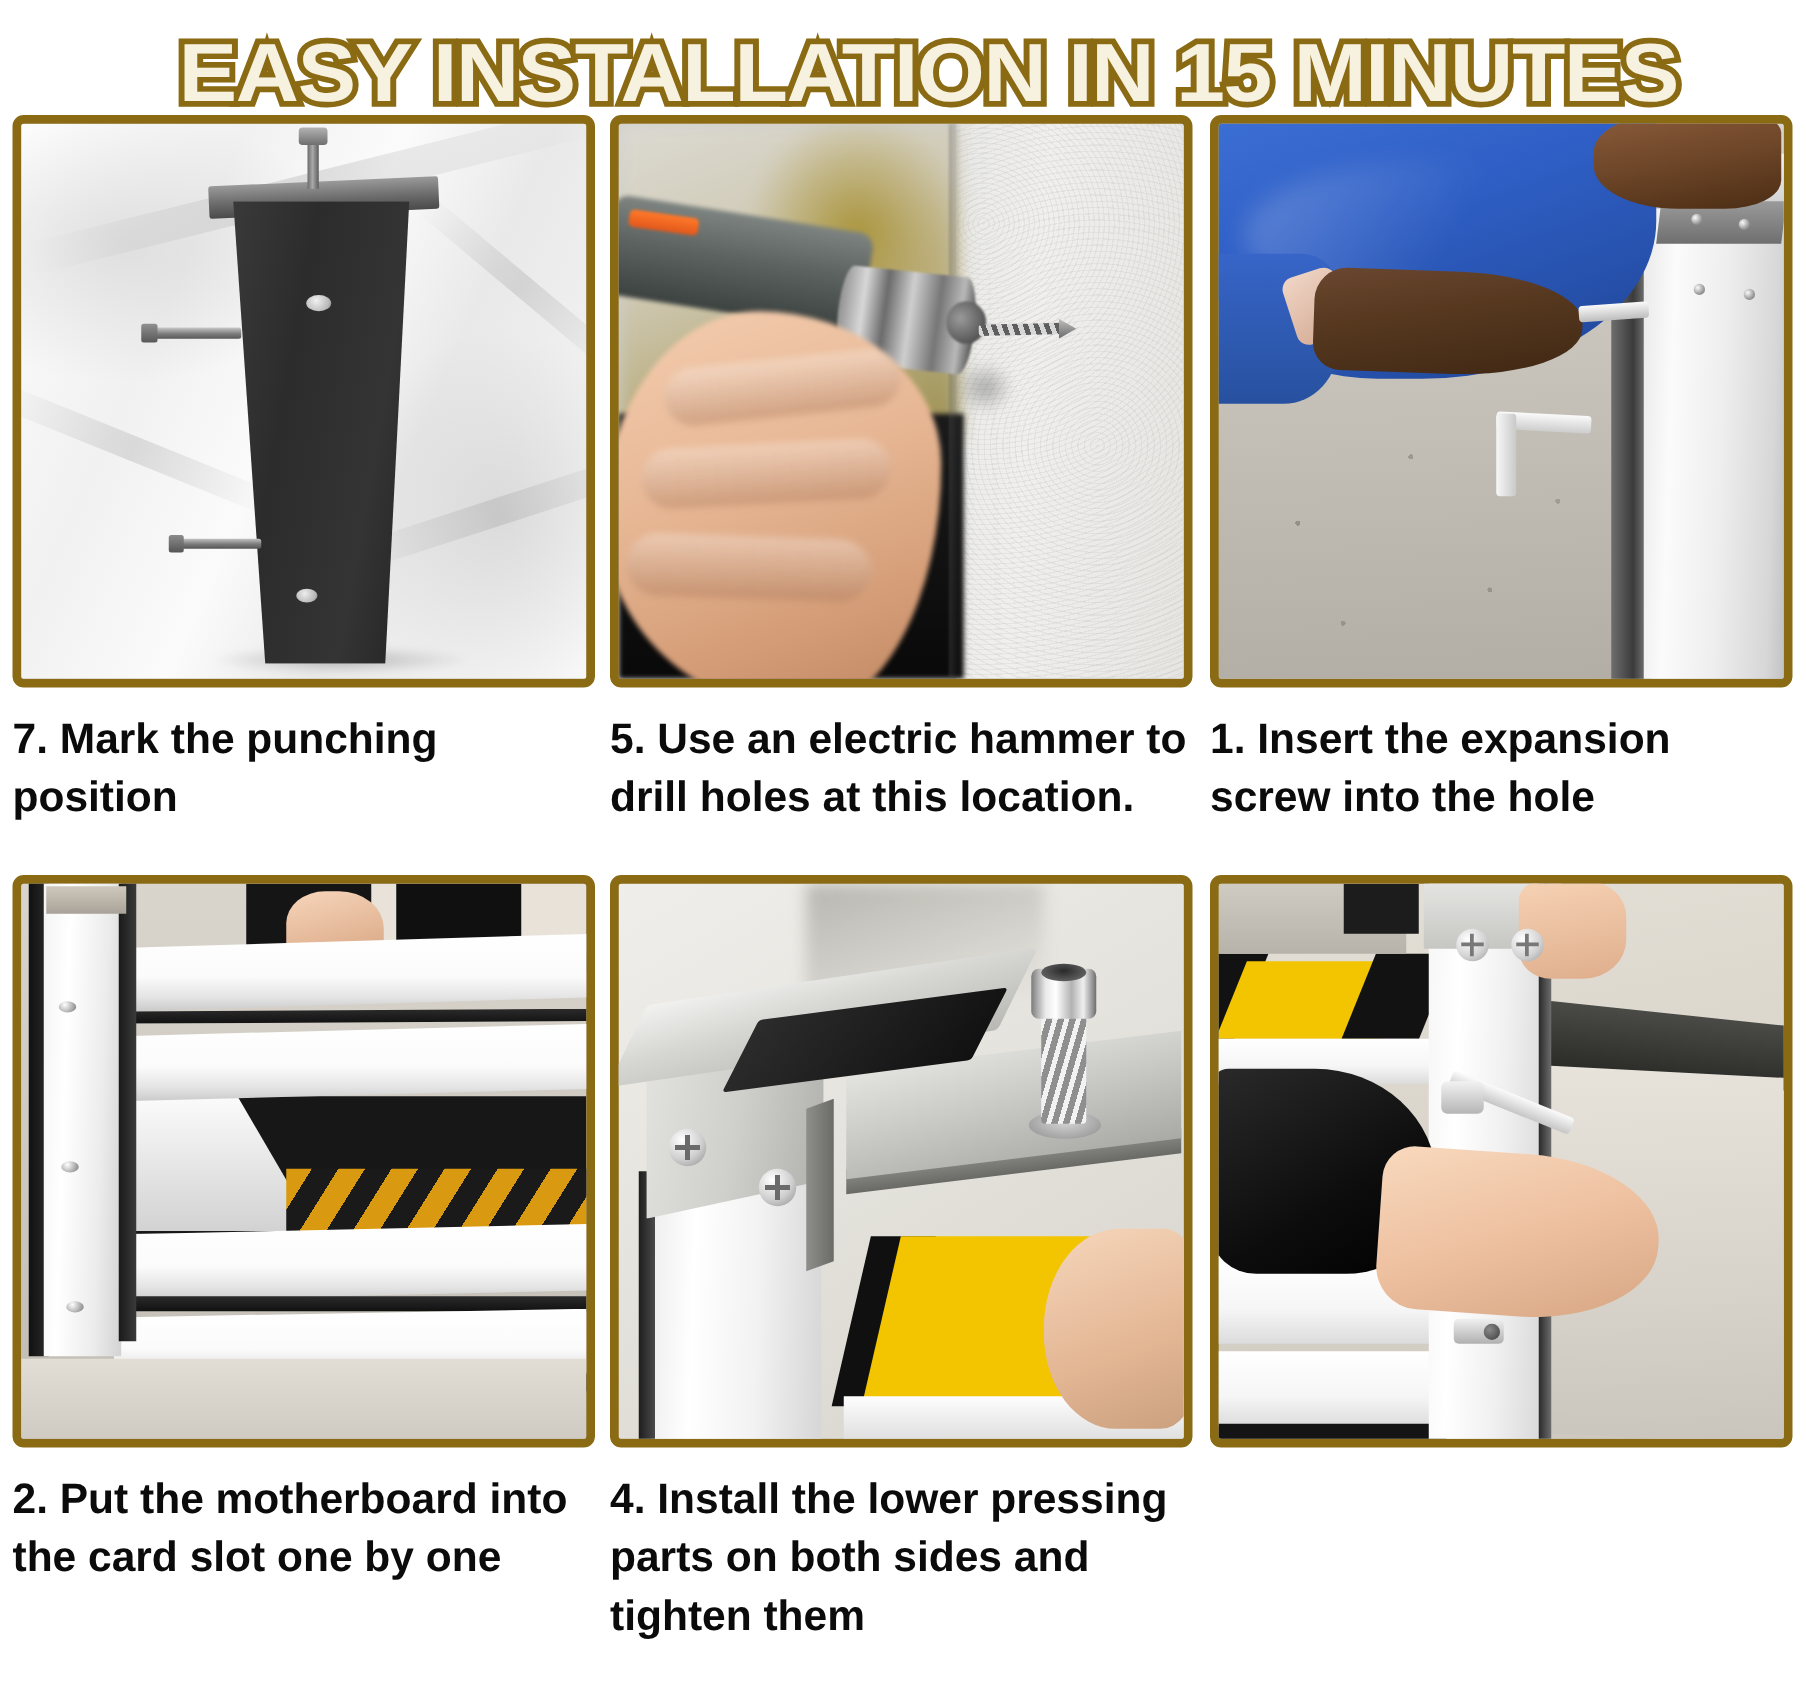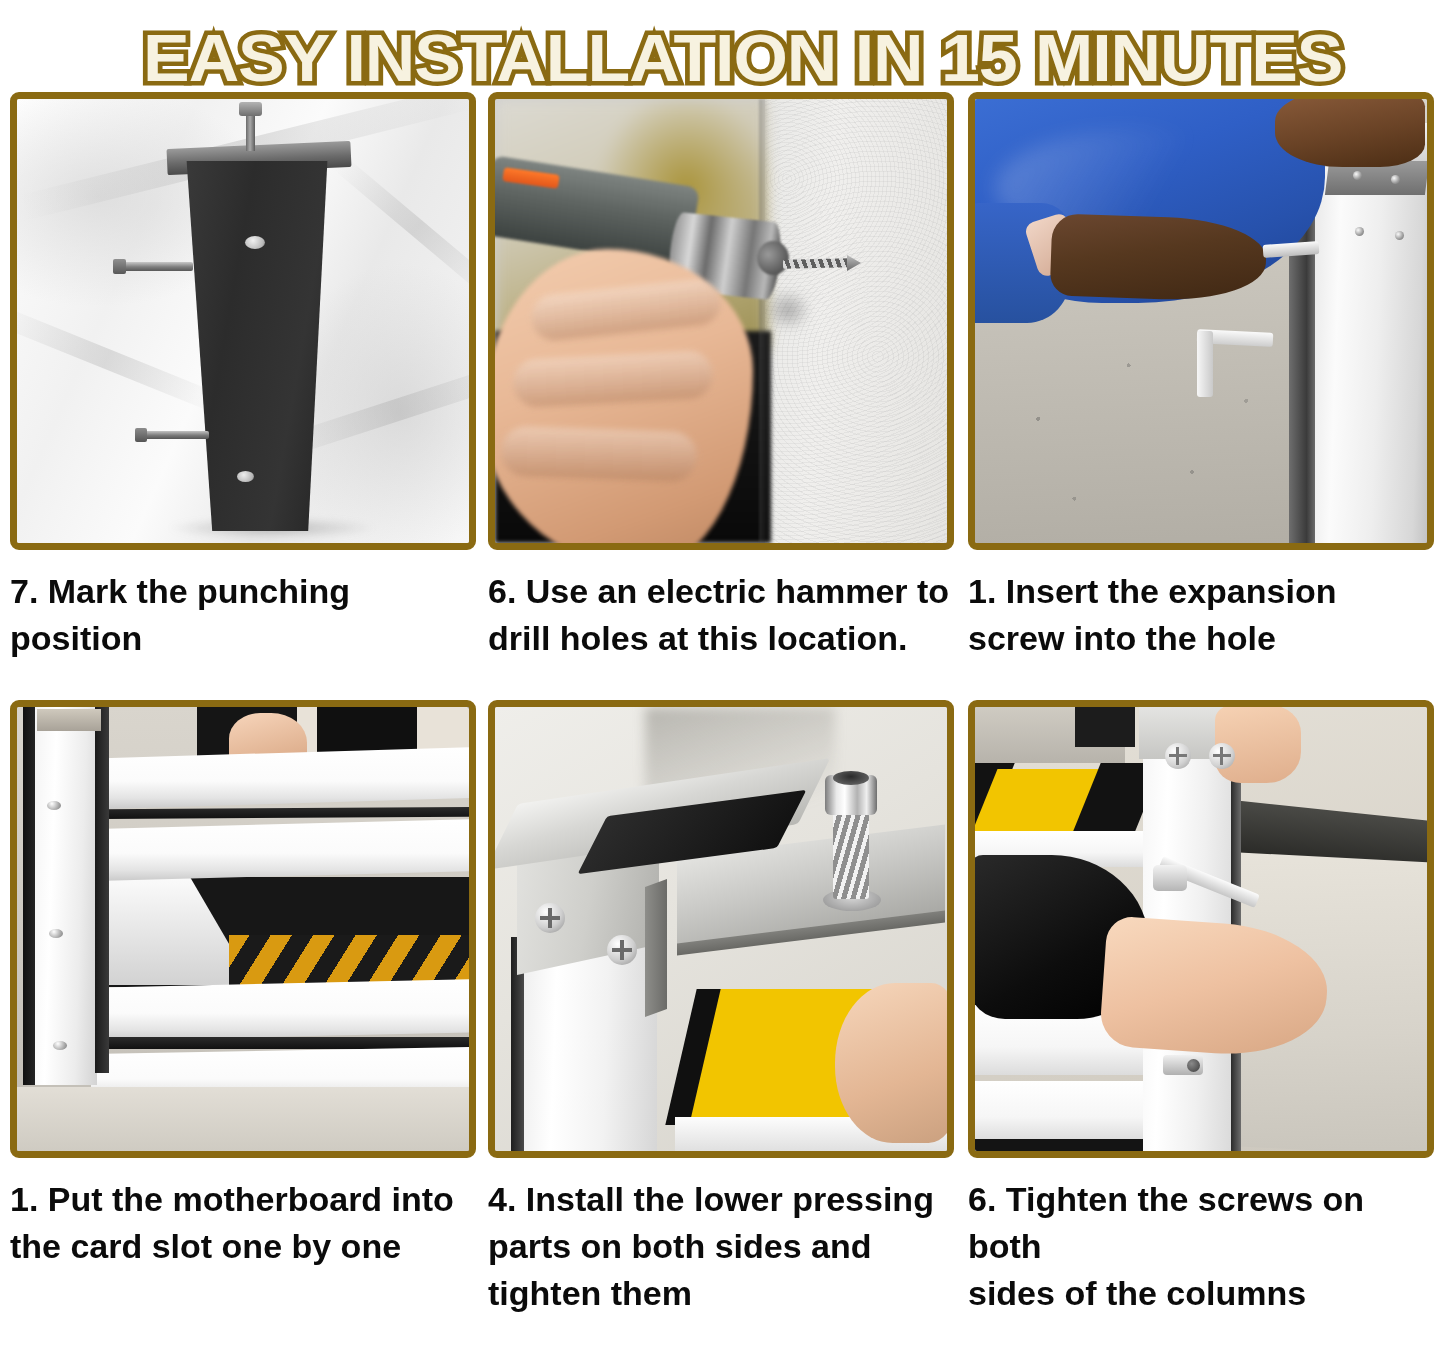--- a/index.html
+++ b/index.html
@@ -585,21 +585,21 @@
           <div class="lyr p2-chuck-nose"></div>
           <div class="lyr p2-dust"></div>
           <div class="lyr p2-bit"></div>
           <div class="lyr p2-bit-tip"></div>
           <div class="lyr p2-hand"></div>
           <div class="lyr p2-finger1"></div>
           <div class="lyr p2-finger2"></div>
           <div class="lyr p2-finger3"></div>
         </div>
       </div>
-      <div class="caption">6. Use an electric hammer to
+      <div class="caption">5. Use an electric hammer to
 drill holes at this location.</div>
     </div>
 
     <div class="cell col-c">
       <div class="frame">
         <div class="photo">
           <div class="lyr p3-floor"></div>
           <div class="lyr p3-speckle"></div>
           <div class="lyr p3-col-shadow"></div>
           <div class="lyr p3-column"></div>
@@ -649,21 +649,21 @@
           <div class="lyr p4-floor"></div>
           <div class="lyr p4-post-dark"></div>
           <div class="lyr p4-post"></div>
           <div class="lyr p4-post-dark2"></div>
           <div class="lyr p4-post-screw" style="left:30px;top:94px;"></div>
           <div class="lyr p4-post-screw" style="left:32px;top:222px;"></div>
           <div class="lyr p4-post-screw" style="left:36px;top:334px;"></div>
           <div class="lyr" style="left:20px;top:2px;width:64px;height:22px;background:linear-gradient(180deg,#cfc9bd,#a8a298);"></div>
         </div>
       </div>
-      <div class="caption">1. Put the motherboard into
+      <div class="caption">2. Put the motherboard into
 the card slot one by one</div>
     </div>
 
     <div class="cell col-b">
       <div class="frame">
         <div class="photo">
           <div class="lyr p5-bg"></div>
           <div class="lyr p5-wall-shadow"></div>
           <div class="lyr p5-hazard-black1"></div>
           <div class="lyr p5-hazard-yellow"></div>
@@ -727,18 +727,16 @@
               <span class="p6-scr-v"></span>
           </div>
           <div class="lyr p6-wrench"></div>
           <div class="lyr p6-wrench-head"></div>
           <div class="lyr p6-sleeve"></div>
           <div class="lyr p6-hand"></div>
           <div class="lyr p6-bolt"></div>
           <div class="lyr p6-bolt-dot"></div>
         </div>
       </div>
-      <div class="caption">6. Tighten the screws on both
-sides of the columns</div>
     </div>
 
   </div>
 </div>
 
 </body></html>

